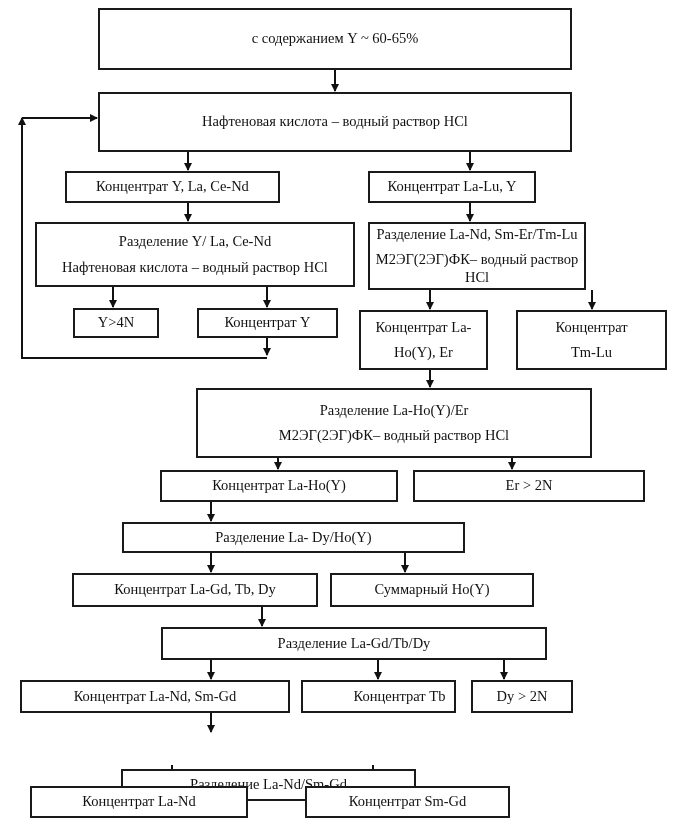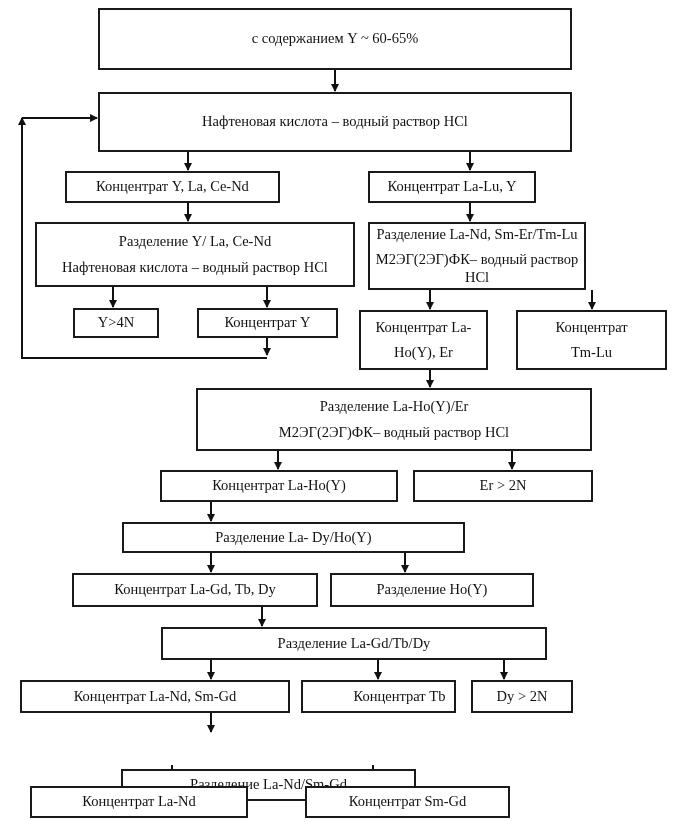--- a/index.html
+++ b/index.html
@@ -86,43 +86,43 @@
 <div class="box two" style="left:359px;top:310px;width:129px;height:60px;">
   <span>Концентрат La-</span>
   <span>Ho(Y), Er</span>
 </div>
 
 <div class="box two" style="left:516px;top:310px;width:151px;height:60px;">
   <span>Концентрат</span>
   <span>Tm-Lu</span>
 </div>
 
-<div class="box two" style="left:196px;top:388px;width:396px;height:63px;">
+<div class="box two" style="left:196px;top:388px;width:396px;height:70px;">
   <span>Разделение La-Ho(Y)/Er</span>
   <span>М2ЭГ(2ЭГ)ФК– водный раствор HCl</span>
 </div>
 
 <div class="box" style="left:160px;top:470px;width:238px;height:32px;">
   <span>Концентрат La-Ho(Y)</span>
 </div>
 
-<div class="box" style="left:413px;top:470px;width:180px;height:32px;">
+<div class="box" style="left:413px;top:470px;width:232px;height:32px;">
   <span>Er &gt; 2N</span>
 </div>
 
 <div class="box" style="left:122px;top:522px;width:343px;height:31px;">
   <span>Разделение La- Dy/Ho(Y)</span>
 </div>
 
 <div class="box" style="left:72px;top:573px;width:246px;height:34px;text-align:right;">
   <span>Концентрат La-Gd, Tb, Dy</span>
 </div>
 
 <div class="box" style="left:330px;top:573px;width:204px;height:34px;">
-  <span>Разделение Ho(Y)</span>
+  <span>Суммарный Ho(Y)</span>
 </div>
 
 <div class="box" style="left:161px;top:627px;width:386px;height:33px;">
   <span>Разделение La-Gd/Tb/Dy</span>
 </div>
 
 <div class="box" style="left:20px;top:680px;width:270px;height:33px;">
   <span>Концентрат La-Nd, Sm-Gd</span>
 </div>
 

